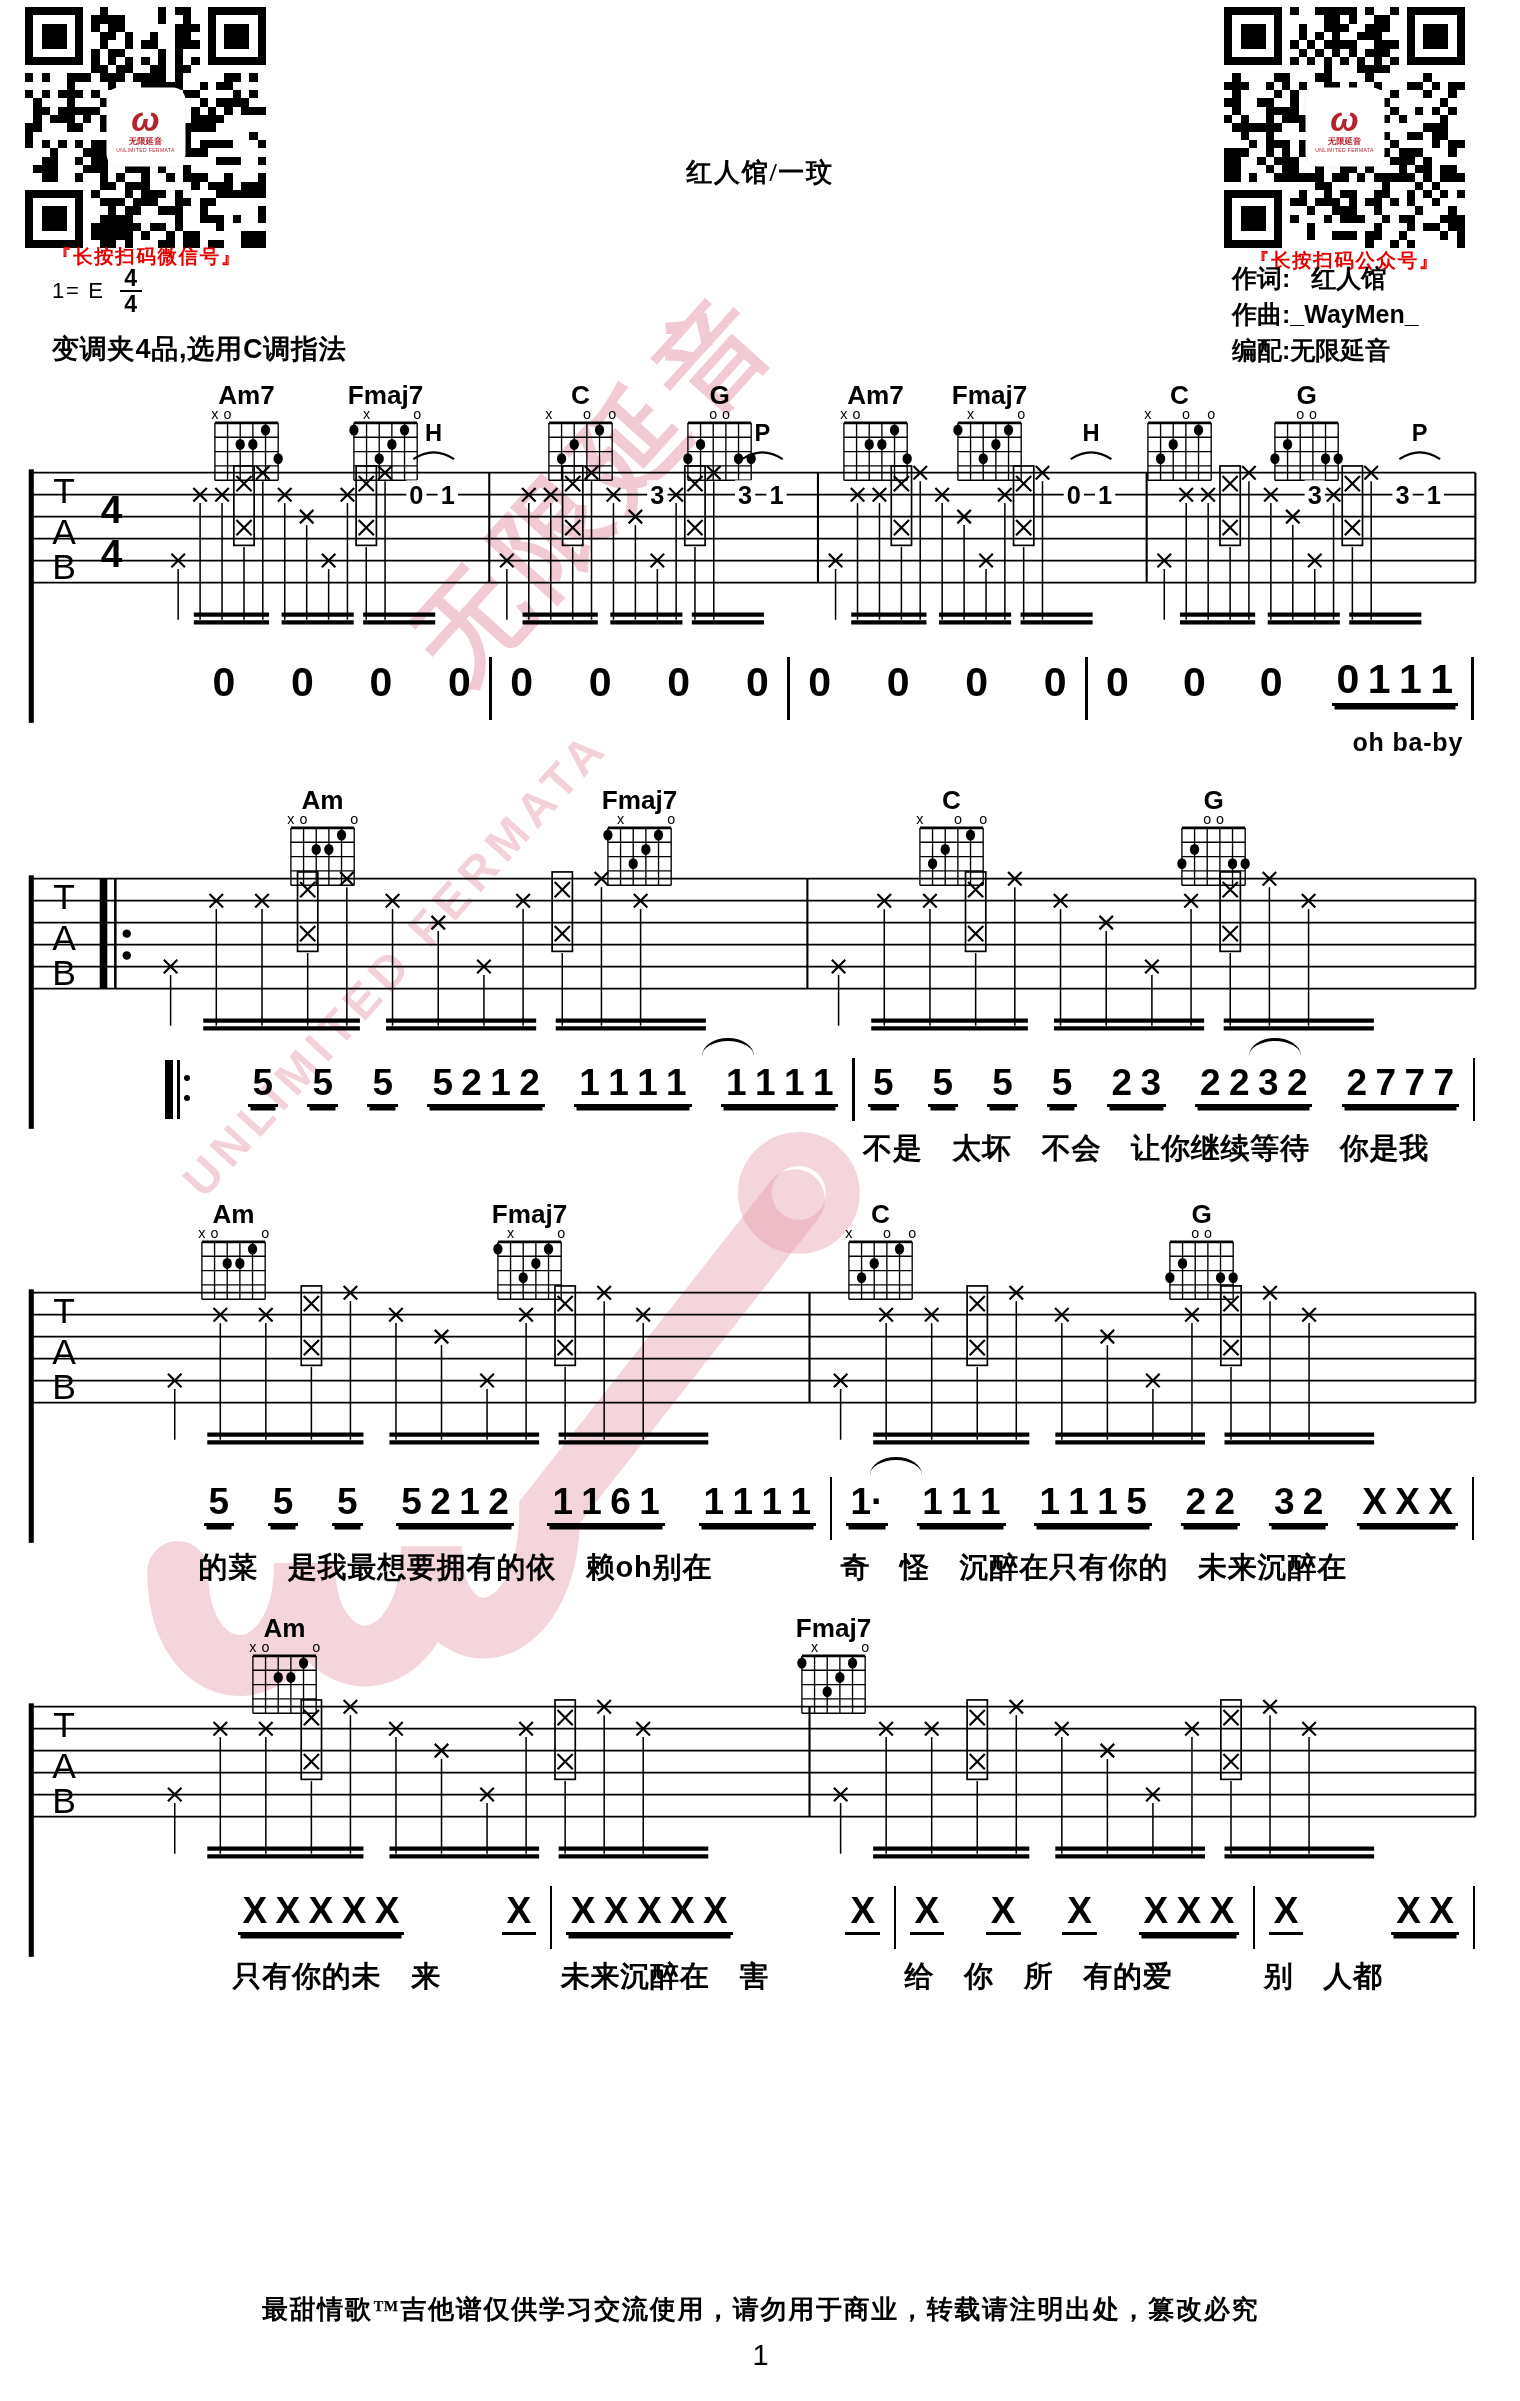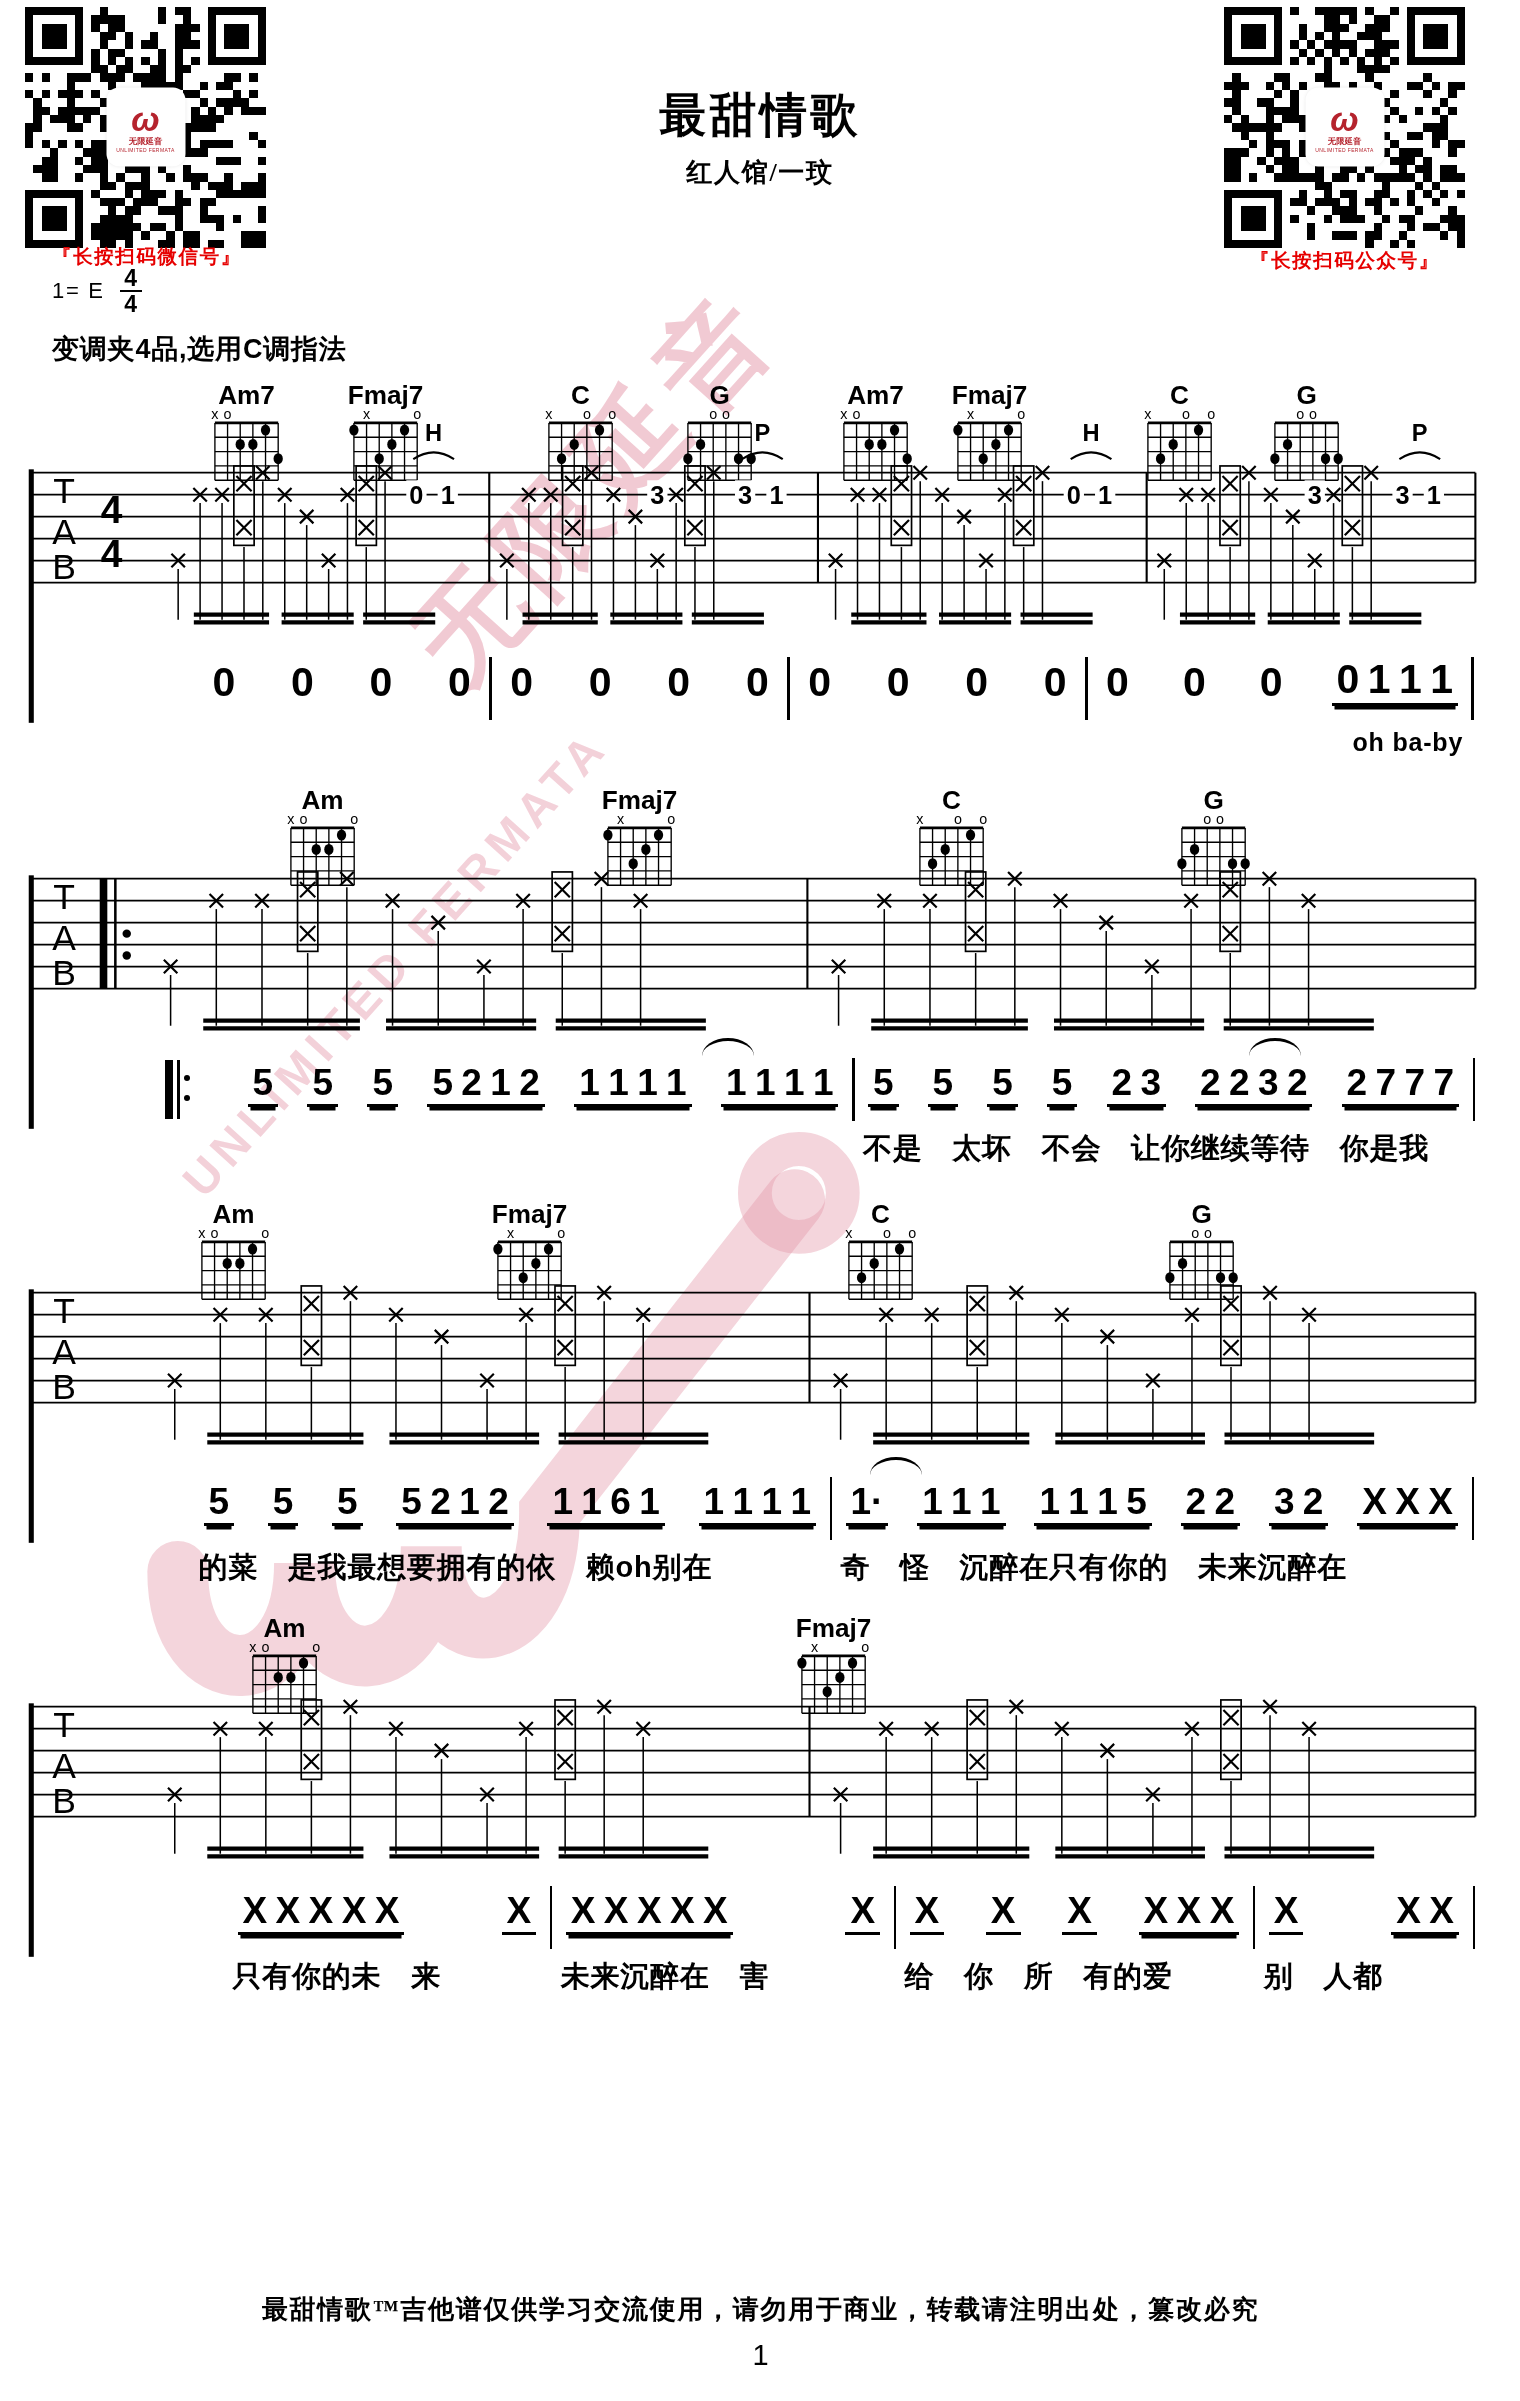--- a/index.html
+++ b/index.html
@@ -809,34 +809,38 @@
         </svg></div>
     <div class="logo">
       <div class="glyph">ω</div>
       <div class="lg-cn">无限延音</div>
       <div class="lg-en">UNLIMITED FERMATA</div>
     </div>
   </div>
   <div class="qr-cap z1" style="left:12px;top:243px;">『长按扫码微信号』</div>
   <div class="qr-cap z1" style="left:1210px;top:247px;">『长按扫码公众号』</div>
 
-  <div id="title" class="z1">最甜情歌</div>
   <div id="artist" class="z1">红人馆/一玟</div>
 
 
   <div id="keyblock" class="z1">
     <span class="key">1= E</span>
     <span class="frac">
       <span>4</span>
       <span class="tsep"></span>
       <span>4</span>
     </span>
   </div>
   <div id="capo" class="z1">变调夹4品,选用C调指法</div>
 
+  <div id="credits" class="z1">
+    <div class="credit-line">作词:   红人馆</div>
+    <div class="credit-line">作曲:_WayMen_</div>
+    <div class="credit-line">编配:无限延音</div>
+  </div>
 
   <div id="systems"></div>
 
   <div id="footer" class="z1">最甜情歌™吉他谱仅供学习交流使用，请勿用于商业，转载请注明出处，篡改必究</div>
   <div id="pagenum" class="z1">1</div>
 <div class="chord z1" style="left: 203px; top: 379px;"><svg width="93" height="108" viewBox="0 0 110 128">
         <text x="51.5" y="30" font-size="31" font-weight="bold" text-anchor="middle">Am7</text>
         <text x="14" y="47" font-size="17" text-anchor="middle">x</text>
         <text x="29" y="47" font-size="17" text-anchor="middle">o</text>
         <line x1="14" y1="52" x2="14" y2="120" stroke="#000" stroke-width="1.6"></line>

